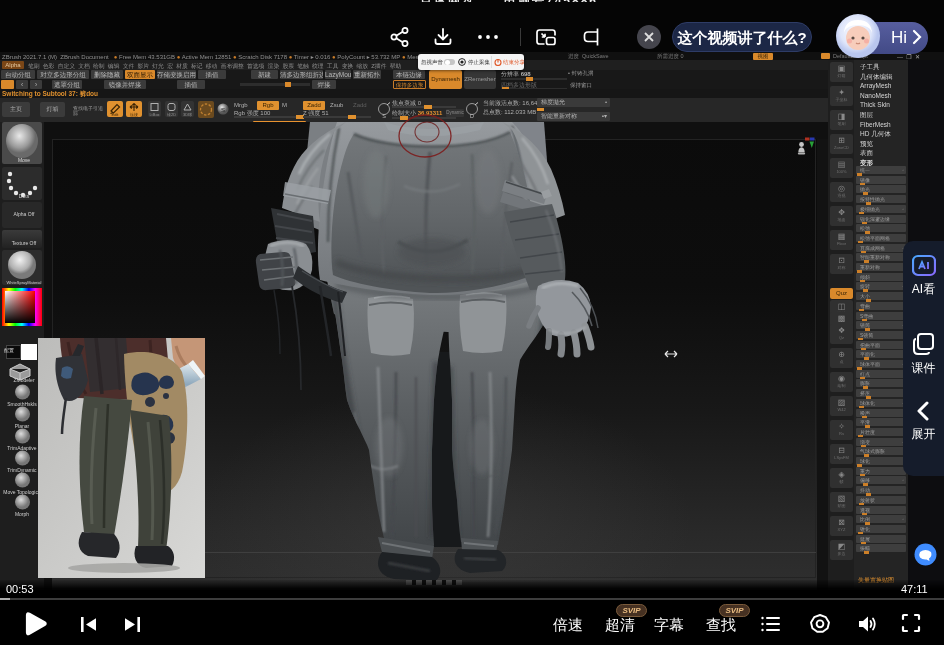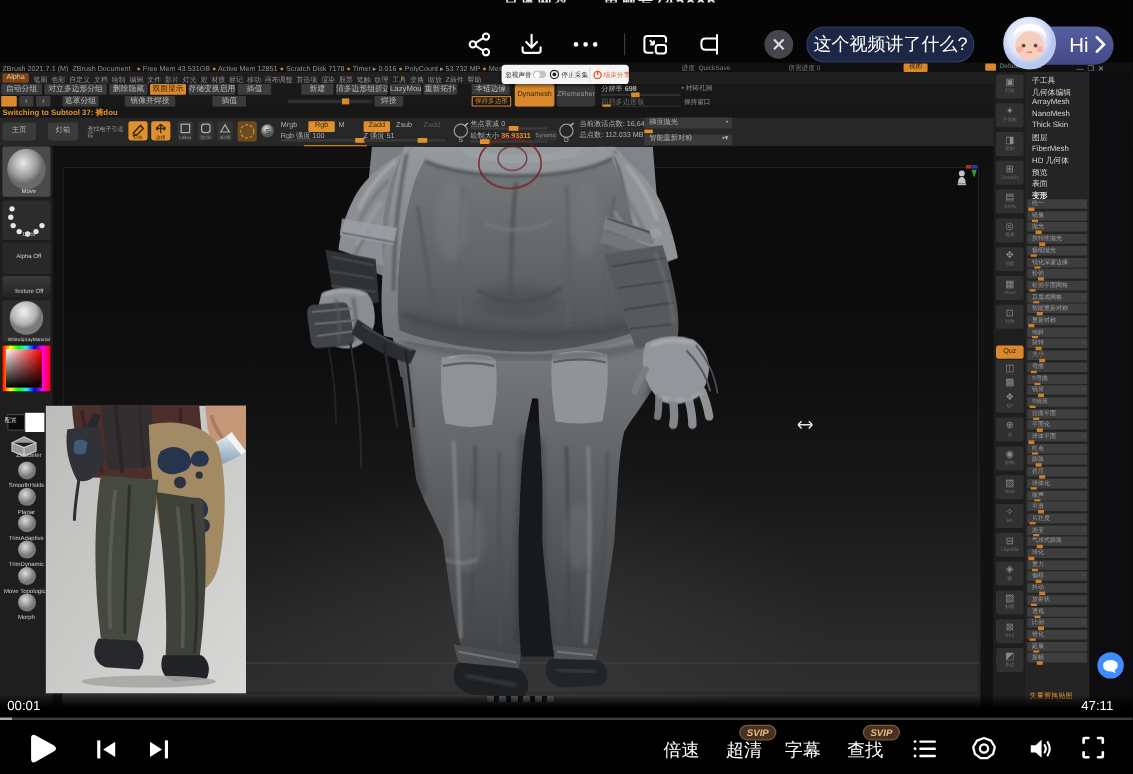--- a/index.html
+++ b/index.html
@@ -722,20 +722,42 @@
       <path d="M110,84 C114,124 116,164 114,202" stroke="#54584e" stroke-width="3" fill="none"></path>
       <path d="M122,82 C126,124 128,166 124,206" stroke="#2c2f29" stroke-width="2.5" fill="none"></path>
 
       <path d="M44,194 C38,204 40,214 50,218 L78,220 C84,212 82,202 76,196 Z" fill="#26272a"></path>
       <path d="M98,208 C94,218 98,228 108,230 L134,228 C138,220 136,212 130,208 Z" fill="#222326"></path>
       <ellipse cx="86" cy="230" rx="56" ry="5" fill="#a6a6a4" opacity="0.9"></ellipse>
     </svg>
 
   </div>
 
+  <div class="abs" style="left:903px;top:241px;width:41px;height:235px;background:#151c2b;border-radius:10px 0 0 10px;">
+    <svg class="abs" style="left:9px;top:13px;" width="24" height="23" viewBox="0 0 24 23">
+      <defs>
+          <linearGradient id="ai" x1="0" y1="0" x2="1" y2="1">
+            <stop offset="0%" stop-color="#4aa8ff"></stop>
+            <stop offset="100%" stop-color="#8a6aff"></stop>
+          </linearGradient>
+        </defs>
+      <rect x="1" y="2" width="22" height="19" rx="5" fill="none" stroke="url(#ai)" stroke-width="2.2"></rect>
+      <path d="M7 15 L10 8 L13 15 M8.2 12.5 h3.6 M16 8 v7" stroke="url(#ai)" stroke-width="1.8" fill="none"></path>
+    </svg>
+    <div class="abs ctl" style="left:0;top:40px;width:41px;text-align:center;font-size:12px;color:#fff;">AI看</div>
+    <svg class="abs" style="left:10px;top:92px;" width="22" height="22" viewBox="0 0 22 22">
+      <rect x="5" y="1" width="15" height="15" rx="3" fill="none" stroke="#fff" stroke-width="2"></rect>
+      <path d="M3 6 C2 6 1 7 1 9 L1 17 C1 19.5 2.5 21 5 21 L13 21 C15 21 16 20 16 19" fill="none" stroke="#fff" stroke-width="2"></path>
+    </svg>
+    <div class="abs ctl" style="left:0;top:119px;width:41px;text-align:center;font-size:12px;color:#fff;">课件</div>
+    <svg class="abs" style="left:13px;top:160px;" width="14" height="20">
+        <path d="M11 2 L3 10 L11 18" stroke="#fff" stroke-width="3" fill="none" stroke-linecap="round" stroke-linejoin="round"></path>
+      </svg>
+    <div class="abs ctl" style="left:0;top:185px;width:41px;text-align:center;font-size:12px;color:#fff;">展开</div>
+  </div>
 
   <svg class="abs" style="left:914px;top:543px;" width="23" height="23">
       <circle cx="11.5" cy="11.5" r="11" fill="#3f8cff"></circle>
       <path d="M6 9 q5.5 -4 11 0 q1.5 4 -2 6.5 l0.5 2.5 l-3 -1.5 q-4 0.5 -6.5 -2 q-1.5 -3 0 -5.5" fill="#fff"></path>
     </svg>
 
   <div class="abs" style="left:0;top:0;width:944px;height:52px;background:#050505;"></div>
   <div class="abs" style="left:420px;top:-7px;width:300px;height:9px;overflow:hidden;color:#e8e8e8;font-size:12px;font-weight:bold;letter-spacing:2px;">百度网盘　　电脑号745886</div>
 
   <svg class="abs" style="left:389px;top:26px;" width="22" height="22" viewBox="0 0 22 22">
@@ -775,21 +797,21 @@
         <path d="M17.5 2.5 V19.5 M17.5 6 H8 Q4.5 6 4.5 9.5 V12 Q4.5 15.5 8 15.5 H17.5"></path>
       </g>
     </svg>
 
   <div class="abs" style="left:637px;top:25px;width:24px;height:24px;border-radius:50%;background:#45454d;">
     <svg width="24" height="24">
         <path d="M8 8 L16 16 M16 8 L8 16" stroke="#ddd" stroke-width="1.8"></path>
       </svg>
   </div>
 
-  <div class="abs" style="left:672px;top:22px;width:140px;height:30px;border-radius:15px;background:#1c2746;border:1px solid #2e3c66;color:#fff;font-size:15px;text-align:center;line-height:29px;">这个视频讲了什么?</div>
+  <div class="abs" style="left:672px;top:22px;width:140px;height:30px;border-radius:15px;background:#1c2746;border:1px solid #2e3c66;color:#fff;font-size:15px;text-align:center;line-height:29px;font-weight:bold;">这个视频讲了什么?</div>
 
   <div class="abs" style="left:838px;top:22px;width:90px;height:32px;border-radius:16px;background:linear-gradient(180deg,#575e9f,#424a86);"></div>
   <div class="abs ctl" style="left:891px;top:28px;font-size:17px;color:#fff;">Hi</div>
   <svg class="abs" style="left:911px;top:29px;" width="12" height="16">
       <path d="M3 2 L9 8 L3 14" stroke="#fff" stroke-width="2.2" fill="none" stroke-linecap="round"></path>
     </svg>
   <svg class="abs" style="left:834px;top:12px;" width="48" height="48" viewBox="0 0 48 48">
     <defs>
         <radialGradient id="av" cx="45%" cy="40%">
           <stop offset="0%" stop-color="#fdfdff"></stop>
@@ -802,21 +824,21 @@
     <path d="M10 22 C10 10 38 10 38 22 C38 14 34 8 24 8 C14 8 10 14 10 22 Z" fill="#fff"></path>
     <circle cx="19" cy="26" r="1.6" fill="#5a4a42"></circle>
       <circle cx="29" cy="26" r="1.6" fill="#5a4a42"></circle>
     <path d="M22 31 q2 1.5 4 0" stroke="#c98a74" stroke-width="1.2" fill="none"></path>
     <circle cx="15.5" cy="29" r="2.5" fill="#f4a9a0" opacity="0.8"></circle>
       <circle cx="32.5" cy="29" r="2.5" fill="#f4a9a0" opacity="0.8"></circle>
   </svg>
 
   <div class="abs" style="left:0;top:590px;width:944px;height:55px;background:#000;"></div>
   <div class="abs" style="left:0;top:580px;width:944px;height:12px;background:linear-gradient(180deg,rgba(0,0,0,0.1),rgba(0,0,0,0.9) 70%,#000);"></div>
-  <div class="abs ctl" style="left:6px;top:583px;font-size:11px;color:#fff;">00:01</div>
+  <div class="abs ctl" style="left:6px;top:583px;font-size:11px;color:#fff;">00:53</div>
   <div class="abs ctl" style="left:901px;top:583px;font-size:11px;color:#fff;">47:11</div>
   <div class="abs" style="left:0;top:598px;width:944px;height:2px;background:#3c3c3c;"></div>
   <div class="abs" style="left:0;top:598px;width:10px;height:2px;background:#aaa;"></div>
 
   <svg class="abs" style="left:23px;top:610px;" width="26" height="28" viewBox="0 0 26 28">
       <path d="M4 5 Q4 2.5 6.3 3.8 L21.5 12.3 Q23.8 13.7 21.5 15.1 L6.3 23.8 Q4 25.1 4 22.6 Z" fill="#fff" stroke="#fff" stroke-width="2.2" stroke-linejoin="round"></path>
     </svg>
 
   <svg class="abs" style="left:80px;top:615px;" width="18" height="19" viewBox="0 0 18 19">
       <rect x="1" y="2" width="2.6" height="15" fill="#fff"></rect>

